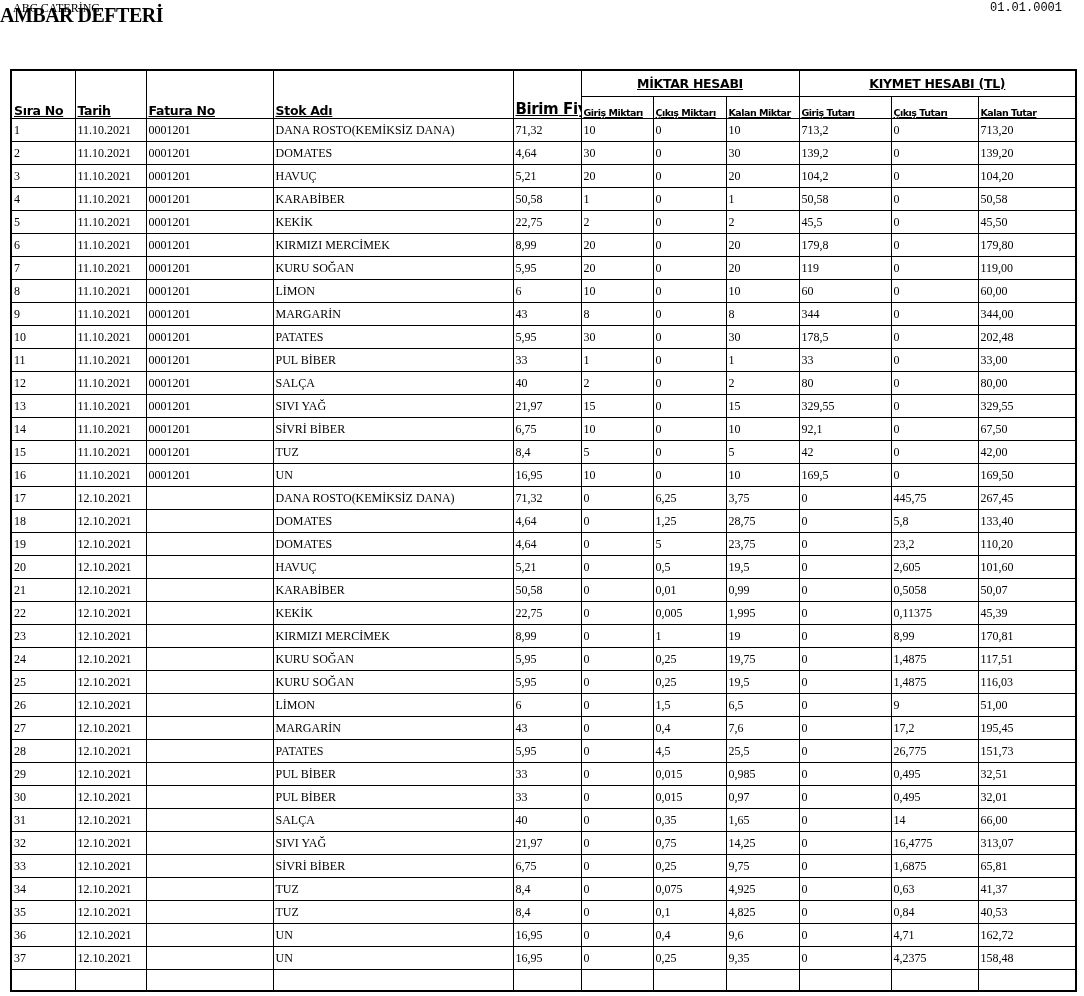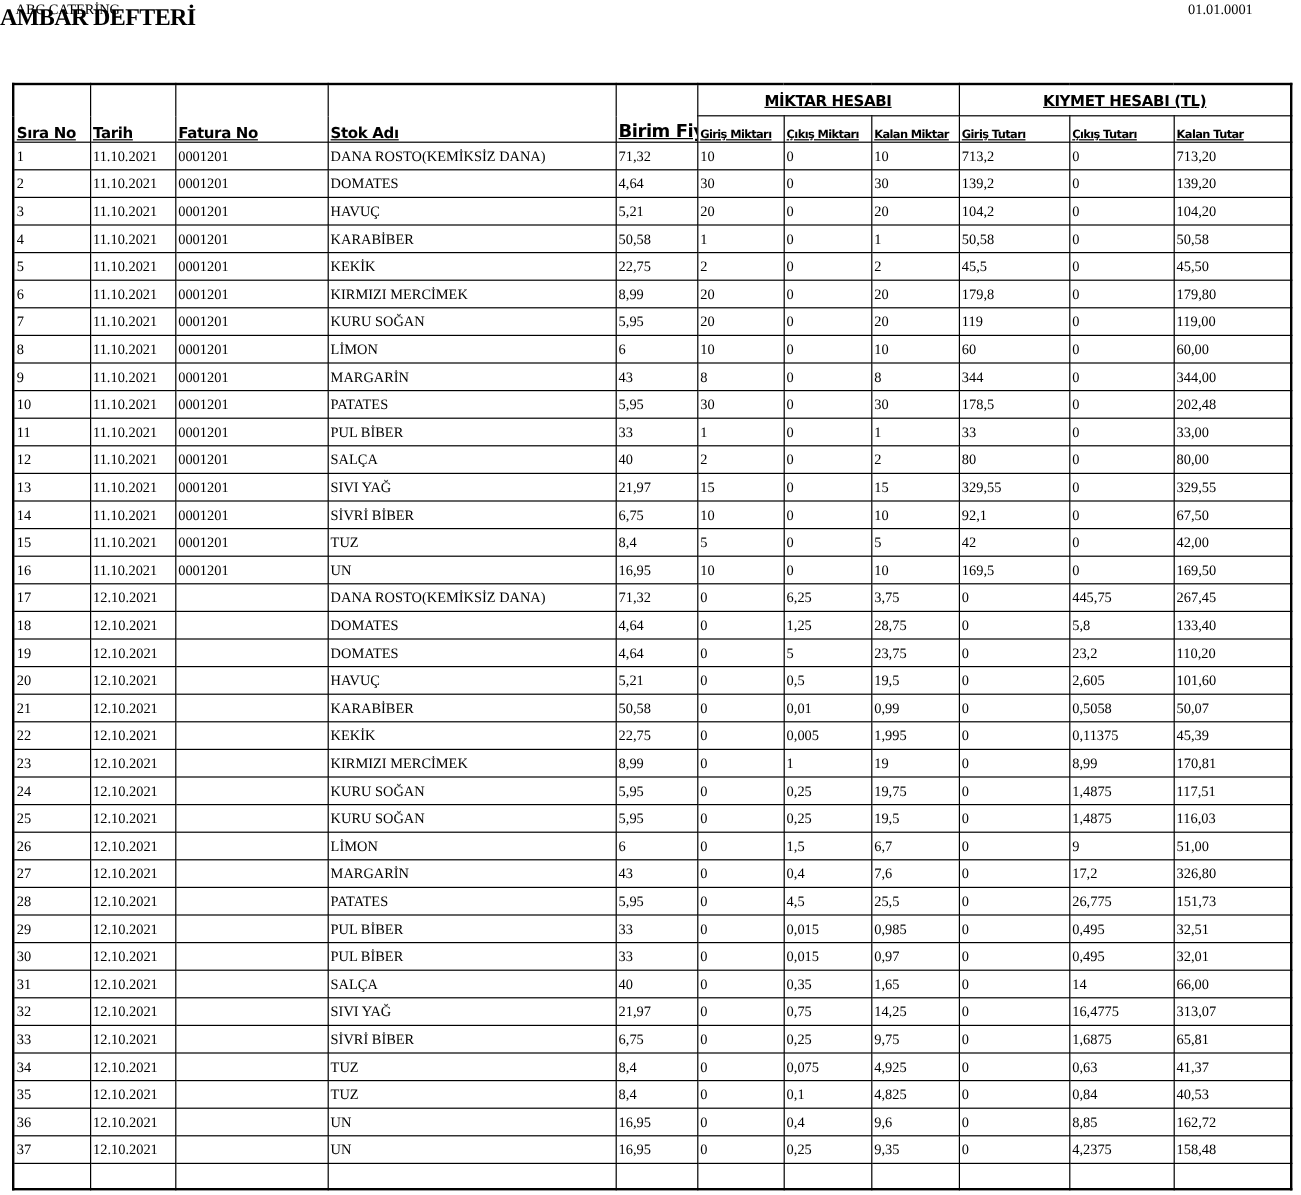--- a/index.html
+++ b/index.html
@@ -1,19 +1,19 @@
 <!DOCTYPE html>
 <html><head>
 <meta charset="utf-8">
 <style>
   html, body { margin: 0; padding: 0; background: #ffffff; }
   body { width: 1084px; height: 996px; position: relative; overflow: hidden; color: #000; }
   .company { position: absolute; left: 13px; top: 1px; font-family: Liberation Serif, serif; font-size: 12px; }
   .title { position: absolute; left: 0; width: 1040px; top: 4px; text-align: left; font-family: Liberation Serif, serif; font-weight: bold; font-size: 20px; letter-spacing: -0.5px; }
-  .docdate { position: absolute; left: 990px; top: 1px; font-family: Liberation Serif, serif; font-size: 12px; }
+  .docdate { position: absolute; left: 990px; top: 1px; font-family: Liberation Mono, monospace; font-size: 12px; }
 
   table.ledger { position: absolute; left: 10px; top: 69px; width: 1065px; border-collapse: collapse; table-layout: fixed; border: 2.5px solid #000; }
   table.ledger td, table.ledger th { border: 1px solid #000; padding: 0 2px; overflow: hidden; white-space: nowrap; }
   table.ledger th { font-family: "DejaVu Sans", sans-serif; font-weight: bold; text-align: left; vertical-align: bottom; text-decoration: underline; margin-top: 32px; }
   th.big { font-size: 12.5px; height: 46px; padding-bottom: 1px; letter-spacing: -0.3px; }
   th.birim { font-size: 15px; letter-spacing: -0.4px; padding-bottom: 3px; }
   th.group { font-size: 12.5px; text-align: center !important; vertical-align: middle !important; height: 25px; letter-spacing: -0.3px; }
   th.sub { font-size: 9.5px; height: 21px; letter-spacing: -0.5px; padding-bottom: 2px; }
   table.ledger td { font-family: "Liberation Serif", serif; font-size: 12px; height: 22px; vertical-align: middle; }
   tr.empty td { height: 20px; }
@@ -385,37 +385,37 @@
         <td>116,03</td>
       </tr>
       <tr>
         <td>26</td>
         <td>12.10.2021</td>
         <td></td>
         <td>LİMON</td>
         <td>6</td>
         <td>0</td>
         <td>1,5</td>
-        <td>6,7</td>
+        <td>6,5</td>
         <td>0</td>
         <td>9</td>
         <td>51,00</td>
       </tr>
       <tr>
         <td>27</td>
         <td>12.10.2021</td>
         <td></td>
         <td>MARGARİN</td>
         <td>43</td>
         <td>0</td>
         <td>0,4</td>
         <td>7,6</td>
         <td>0</td>
         <td>17,2</td>
-        <td>326,80</td>
+        <td>195,45</td>
       </tr>
       <tr>
         <td>28</td>
         <td>12.10.2021</td>
         <td></td>
         <td>PATATES</td>
         <td>5,95</td>
         <td>0</td>
         <td>4,5</td>
         <td>25,5</td>
@@ -517,21 +517,21 @@
       <tr>
         <td>36</td>
         <td>12.10.2021</td>
         <td></td>
         <td>UN</td>
         <td>16,95</td>
         <td>0</td>
         <td>0,4</td>
         <td>9,6</td>
         <td>0</td>
-        <td>8,85</td>
+        <td>4,71</td>
         <td>162,72</td>
       </tr>
       <tr>
         <td>37</td>
         <td>12.10.2021</td>
         <td></td>
         <td>UN</td>
         <td>16,95</td>
         <td>0</td>
         <td>0,25</td>

